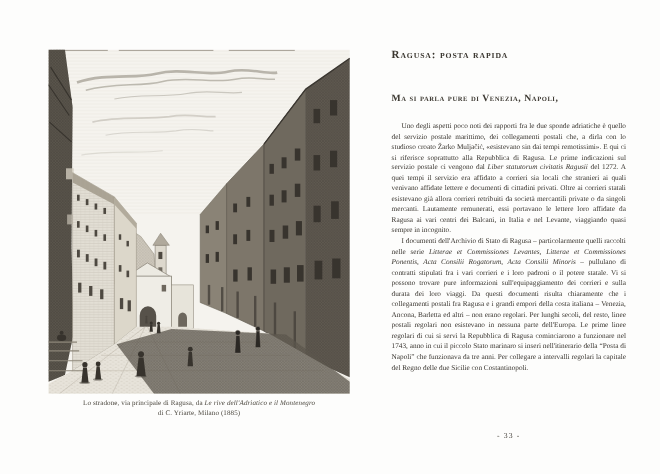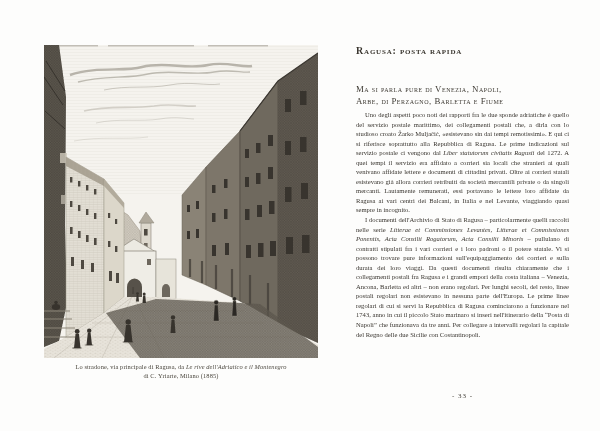--- a/index.html
+++ b/index.html
@@ -24,21 +24,21 @@
   .cap-line{display:block;white-space:nowrap;}
 
   
   .title{
     position:absolute;left:26px;top:44px;margin:0;width:216px;
     font-size:10px;line-height:13px;font-weight:bold;
     font-variant:small-caps;letter-spacing:.8px;color:#3a362f;
   }
   .subtitle{
     position:absolute;left:26px;top:84px;margin:0;width:216px;
-    font-size:8.8px;line-height:11.5px;font-weight:normal;
+    font-size:8.8px;line-height:11.5px;font-weight:bold;
     font-variant:small-caps;letter-spacing:.5px;color:#3d3932;
   }
   .tline{display:block;}
   .bodytext{
     position:absolute;left:26px;top:110px;width:213px;
     font-size:6.6px;line-height:9.55px;color:#39352f;
     text-align:justify;
   }
   .bodytext p{margin:0;text-indent:9px;}
   .pagenum{
@@ -250,21 +250,20 @@
       </figcaption>
     </figure>
   </div>
 
   <div class="page right">
     <h1 class="title">
       <span class="tline">Ragusa: posta rapida</span>
     </h1>
     <h2 class="subtitle">
       <span class="tline">Ma si parla pure di Venezia, Napoli,</span>
-      <span class="tline">Arbe, di Perzagno, Barletta e Fiume</span>
     </h2>
     <div class="bodytext">
       <p>Uno degli aspetti poco noti dei rapporti fra le due sponde adriatiche è quello del servizio postale marittimo, dei collegamenti postali che, a dirla con lo studioso croato Žarko Muljačić, «esistevano sin dai tempi remotissimi». E qui ci si riferisce soprattutto alla Repubblica di Ragusa. Le prime indicazioni sul servizio postale ci vengono dal <i>Liber statutorum civitatis Ragusii</i> del 1272. A quei tempi il servizio era affidato a corrieri sia locali che stranieri ai quali venivano affidate lettere e documenti di cittadini privati. Oltre ai corrieri statali esistevano già allora corrieri retribuiti da società mercantili private o da singoli mercanti. Lautamente remunerati, essi portavano le lettere loro affidate da Ragusa ai vari centri dei Balcani, in Italia e nel Levante, viaggiando quasi sempre in incognito.</p>
       <p>I documenti dell'Archivio di Stato di Ragusa – particolarmente quelli raccolti nelle serie <i>Litterae et Commissiones Levantes</i>, <i>Litterae et Commissiones Ponentis</i>, <i>Acta Consilii Rogatorum</i>, <i>Acta Consilii Minoris</i> – pullulano di contratti stipulati fra i vari corrieri e i loro padroni o il potere statale. Vi si possono trovare pure informazioni sull'equipaggiamento dei corrieri e sulla durata dei loro viaggi. Da questi documenti risulta chiaramente che i collegamenti postali fra Ragusa e i grandi empori della costa italiana – Venezia, Ancona, Barletta ed altri – non erano regolari. Per lunghi secoli, del resto, linee postali regolari non esistevano in nessuna parte dell'Europa. Le prime linee regolari di cui si servì la Repubblica di Ragusa cominciarono a funzionare nel 1743, anno in cui il piccolo Stato marinaro si inserì nell'itinerario della “Posta di Napoli” che funzionava da tre anni. Per collegare a intervalli regolari la capitale del Regno delle due Sicilie con Costantinopoli.</p>
     </div>
     <div class="pagenum">- 33 -</div>
   </div>
 
 </div>
 

